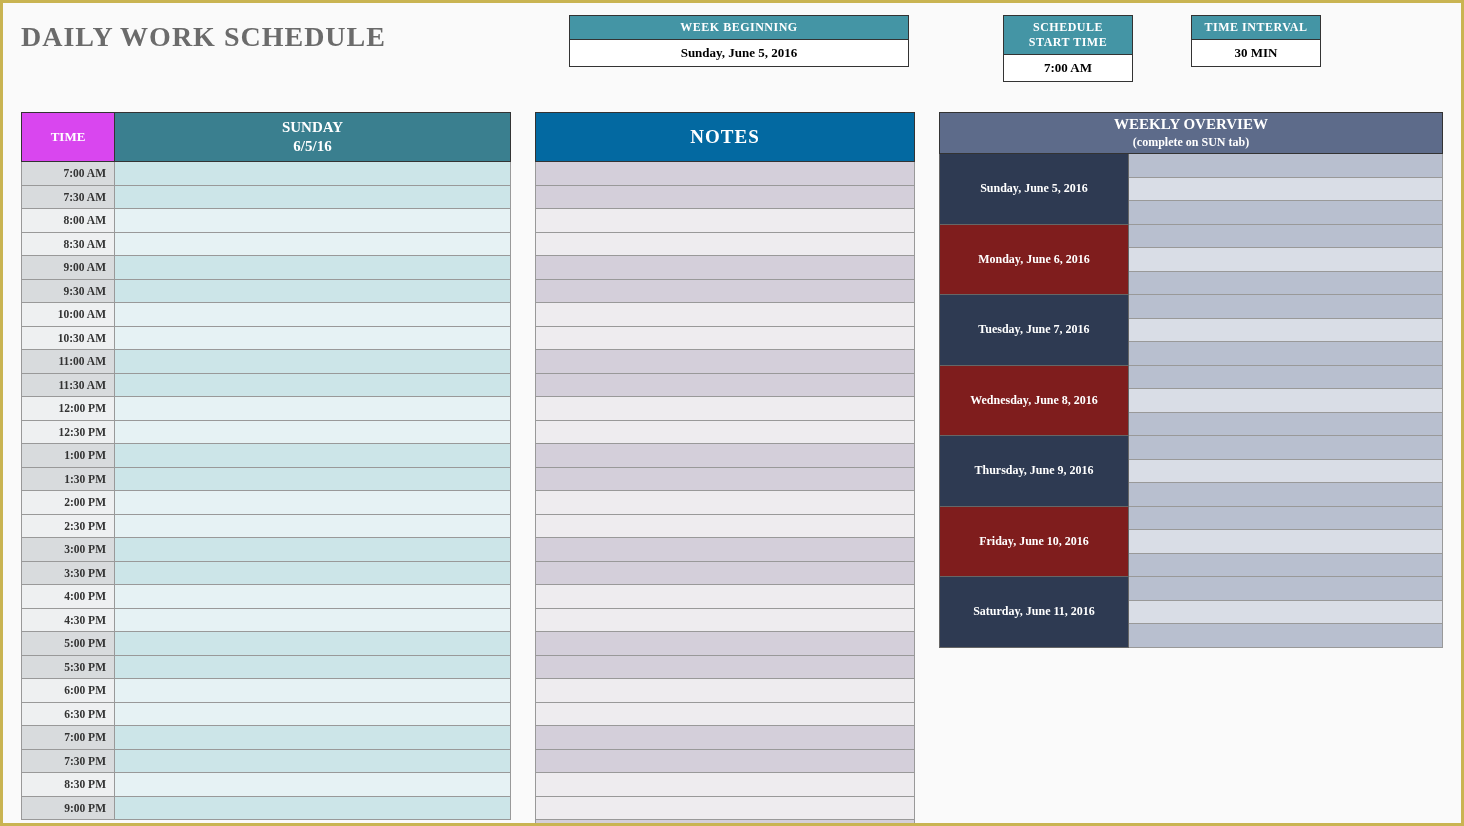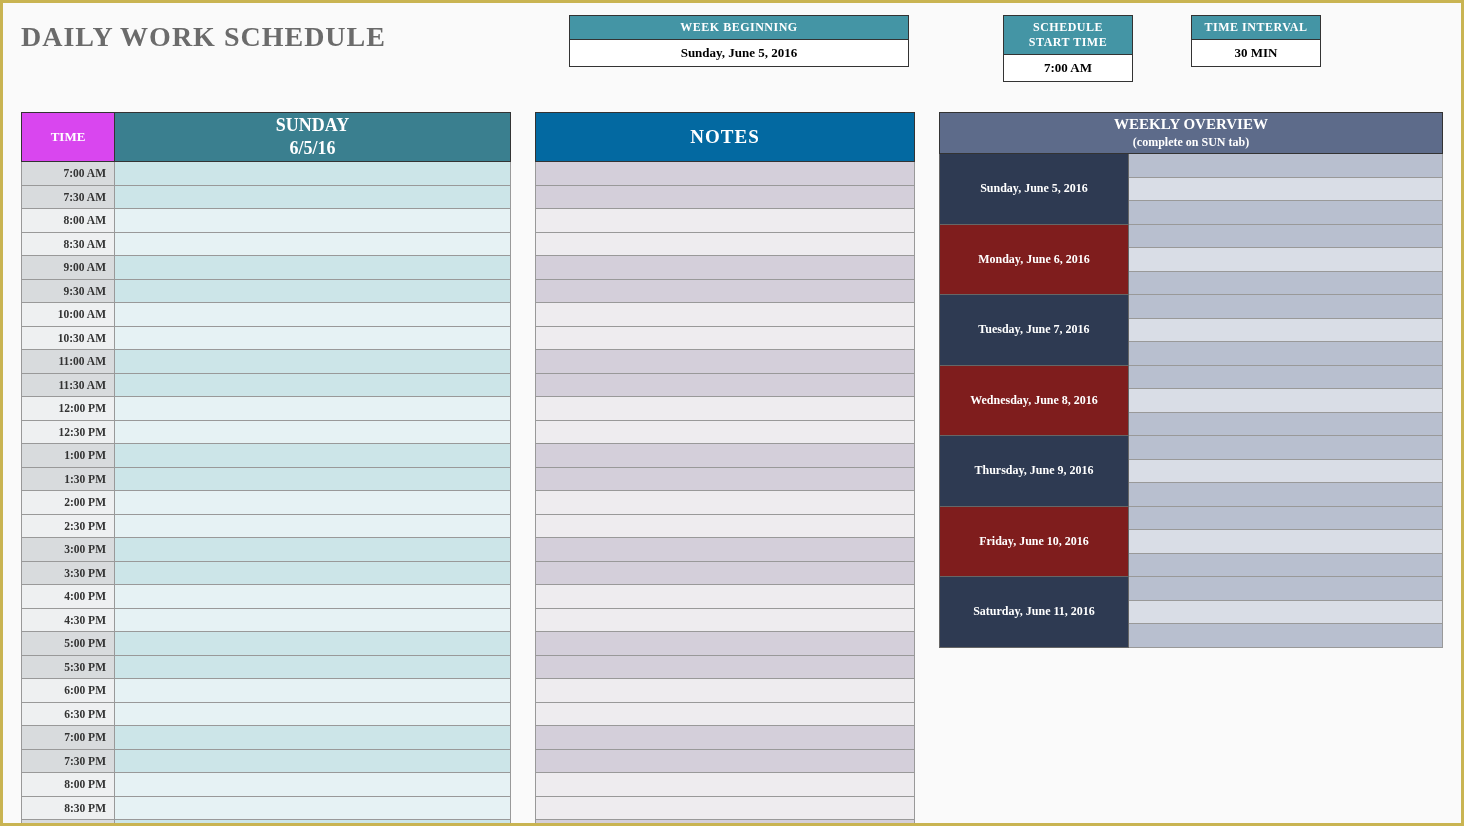--- a/index.html
+++ b/index.html
@@ -81,21 +81,21 @@
       border: 1px solid #333;
     }
     .sched-hdr .day-hdr {
       flex: 1;
       background: #3a7f8f;
       color: #fff;
       display: flex;
       flex-direction: column;
       align-items: center;
       justify-content: center;
-      font-size: 18px;
+      font-size: 15px;
       font-weight: bold;
       border: 1px solid #333;
       border-left: none;
       line-height: 1.3;
     }
     .sched-row {
       display: flex;
       height: 23.5px;
     }
     .sched-row .t {
@@ -328,24 +328,20 @@
         </div>
         <div class="sched-row band-a">
           <div class="t">7:00 PM</div>
           <div class="v"></div>
         </div>
         <div class="sched-row band-a">
           <div class="t">7:30 PM</div>
           <div class="v"></div>
         </div>
         <div class="sched-row band-b">
-          <div class="t">8:00 PM</div>
-          <div class="v"></div>
-        </div>
-        <div class="sched-row band-b">
           <div class="t">8:30 PM</div>
           <div class="v"></div>
         </div>
         <div class="sched-row band-a">
           <div class="t">9:00 PM</div>
           <div class="v"></div>
         </div>
       </div>
   </div>
 

